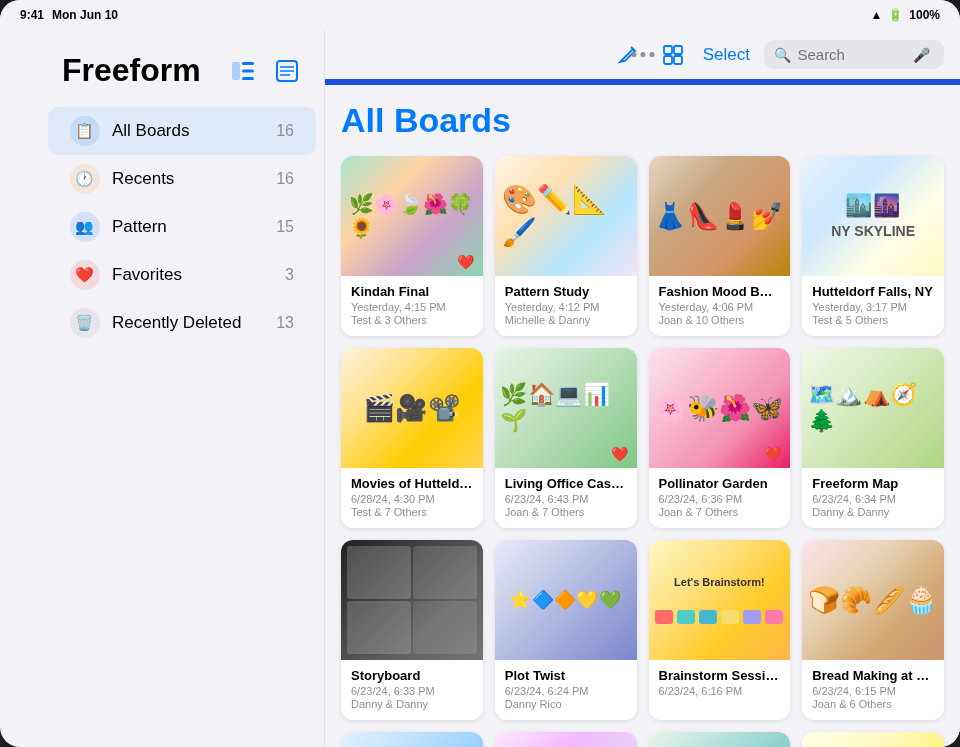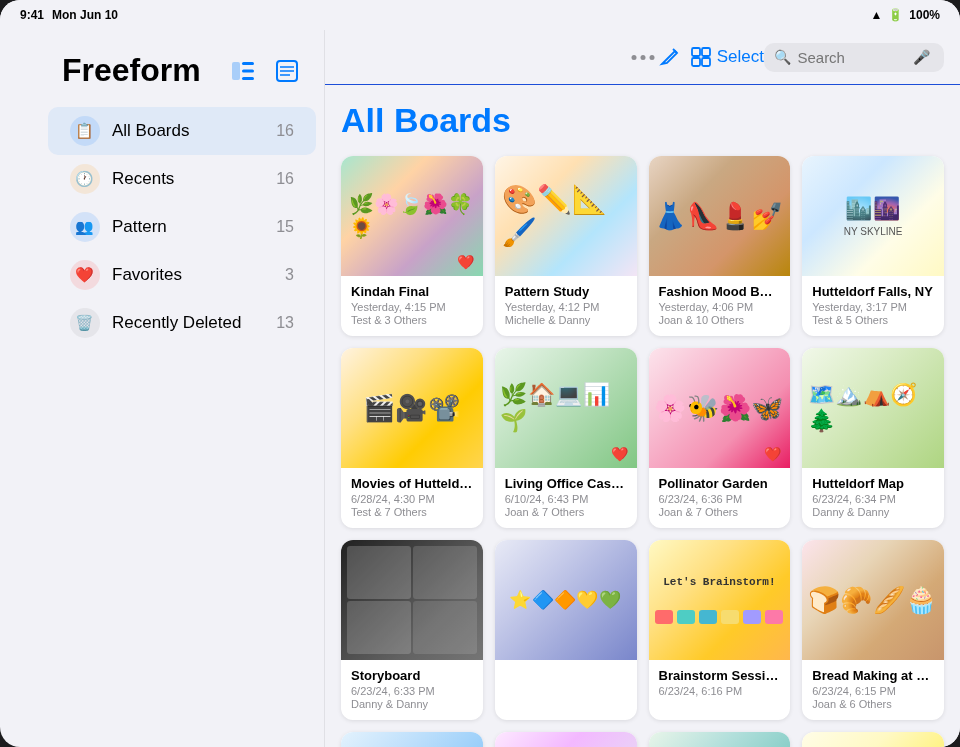--- a/index.html
+++ b/index.html
@@ -132,21 +132,22 @@
       overflow: hidden;
     }
 
     
     .toolbar {
       height: 55px;
       display: flex;
       align-items: center;
       justify-content: flex-end;
       padding: 0 16px;
-      border-bottom: 1px solid #1d4ed8;
+      gap: 14px;
+      border-bottom: 6px solid #1d4ed8;
       background: #f2f2f7;
     }
 
     .toolbar-dots {
       position: absolute;
       left: 50%;
       transform: translateX(-50%);
       display: flex;
       gap: 4px;
       align-items: center;
@@ -431,21 +432,21 @@
       <div class="board-name">Fashion Mood Board</div>
       <div class="board-date">Yesterday, 4:06 PM</div>
       <div class="board-collaborators">Joan &amp; 10 Others</div>
     </div>
   </div>
             <div class="board-card">
     <div class="board-thumbnail" style="position:relative;">
       <div style="position:absolute;inset:0;background:linear-gradient(135deg,#e8f4fd,#cce7ff,#fffde7,#fff9c4);"></div>
                 <div style="position:absolute;inset:0;display:flex;align-items:center;justify-content:center;font-size:22px;flex-direction:column;gap:4px;padding:6px;">
                   <div>🏙️🌆</div>
-                  <div style="font-size:10px;color:#555;font-weight:400;">NY SKYLINE</div>
+                  <div style="font-size:14px;color:#555;font-weight:700;">NY SKYLINE</div>
                 </div>
 
     </div>
     <div class="board-info">
       <div class="board-name">Hutteldorf Falls, NY</div>
       <div class="board-date">Yesterday, 3:17 PM</div>
       <div class="board-collaborators">Test &amp; 5 Others</div>
     </div>
   </div>
             <div class="board-card">
@@ -461,21 +462,21 @@
     </div>
   </div>
             <div class="board-card">
     <div class="board-thumbnail" style="position:relative;">
       <div style="position:absolute;inset:0;background:linear-gradient(135deg,#e8f5e9,#c8e6c9,#a5d6a7,#81c784);"></div>
                 <div style="position:absolute;inset:0;display:flex;align-items:center;justify-content:center;font-size:22px;flex-wrap:wrap;gap:3px;padding:6px;">🌿🏠💻📊🌱</div>
       <div class="heart-overlay">❤️</div>
     </div>
     <div class="board-info">
       <div class="board-name">Living Office Case Study</div>
-      <div class="board-date">6/10/24, 6:43 PM</div>
+      <div class="board-date">6/23/24, 6:43 PM</div>
       <div class="board-collaborators">Joan &amp; 7 Others</div>
     </div>
   </div>
             <div class="board-card">
     <div class="board-thumbnail" style="position:relative;">
       <div style="position:absolute;inset:0;background:linear-gradient(135deg,#fce4ec,#f8bbd0,#f48fb1,#e91e63);"></div>
                 <div style="position:absolute;inset:0;display:flex;align-items:center;justify-content:center;font-size:26px;">🌸🐝🌺🦋</div>
       <div class="heart-overlay">❤️</div>
     </div>
     <div class="board-info">
@@ -484,21 +485,21 @@
       <div class="board-collaborators">Joan &amp; 7 Others</div>
     </div>
   </div>
             <div class="board-card">
     <div class="board-thumbnail" style="position:relative;">
       <div style="position:absolute;inset:0;background:linear-gradient(135deg,#f1f8e9,#dcedc8,#c5e1a5,#aed581);"></div>
                 <div style="position:absolute;inset:0;display:flex;align-items:center;justify-content:center;font-size:22px;flex-wrap:wrap;gap:4px;padding:6px;">🗺️🏔️⛺🧭🌲</div>
 
     </div>
     <div class="board-info">
-      <div class="board-name">Hutteldorf Map</div>
+      <div class="board-name">Freeform Map</div>
       <div class="board-date">6/23/24, 6:34 PM</div>
       <div class="board-collaborators">Danny &amp; Danny</div>
     </div>
   </div>
             <div class="board-card">
     <div class="board-thumbnail" style="position:relative;">
       <div style="position:absolute;inset:0;background:linear-gradient(135deg,#212121,#424242,#616161,#757575);"></div>
                 <div style="position:absolute;inset:0;display:grid;grid-template-columns:1fr 1fr;grid-template-rows:1fr 1fr;gap:2px;padding:6px;">
                   <div style="background:rgba(255,255,255,0.2);border-radius:3px;"></div>
                   <div style="background:rgba(255,255,255,0.15);border-radius:3px;"></div>
@@ -512,25 +513,30 @@
       <div class="board-date">6/23/24, 6:33 PM</div>
       <div class="board-collaborators">Danny &amp; Danny</div>
     </div>
   </div>
             <div class="board-card">
     <div class="board-thumbnail" style="position:relative;">
       <div style="position:absolute;inset:0;background:linear-gradient(135deg,#e8eaf6,#c5cae9,#9fa8da,#7986cb);"></div>
                 <div style="position:absolute;inset:0;display:flex;align-items:center;justify-content:center;gap:6px;flex-wrap:wrap;padding:6px;font-size:18px;">⭐🔷🔶💛💚</div>
 
     </div>
+    <div class="board-info">
+      <div class="board-name">Plot Twist</div>
+      <div class="board-date">6/23/24, 6:24 PM</div>
+      <div class="board-collaborators">Danny Rico</div>
+    </div>
   </div>
             <div class="board-card">
     <div class="board-thumbnail" style="position:relative;">
       <div style="position:absolute;inset:0;background:linear-gradient(135deg,#fff9c4,#ffe082,#ffca28,#ffb74d);"></div>
-                <div style="position:absolute;inset:0;display:flex;align-items:center;justify-content:center;flex-direction:column;gap:18px;padding:6px;font-family:Liberation Mono, monospace;">
+                <div style="position:absolute;inset:0;display:flex;align-items:center;justify-content:center;flex-direction:column;gap:18px;padding:6px;">
                   <div style="font-size:11px;color:#333;font-weight:700;">Let's Brainstorm!</div>
                   <div style="display:flex;gap:4px;flex-wrap:wrap;margin-top:4px;">
     <div style="width:18px;height:14px;background:#ff6b6b;border-radius:3px;"></div>
     <div style="width:18px;height:14px;background:#4ecdc4;border-radius:3px;"></div>
     <div style="width:18px;height:14px;background:#45b7d1;border-radius:3px;"></div>
     <div style="width:18px;height:14px;background:#f7dc6f;border-radius:3px;"></div>
     <div style="width:18px;height:14px;background:#a29bfe;border-radius:3px;"></div>
     <div style="width:18px;height:14px;background:#fd79a8;border-radius:3px;"></div>
   </div>
                 </div>

